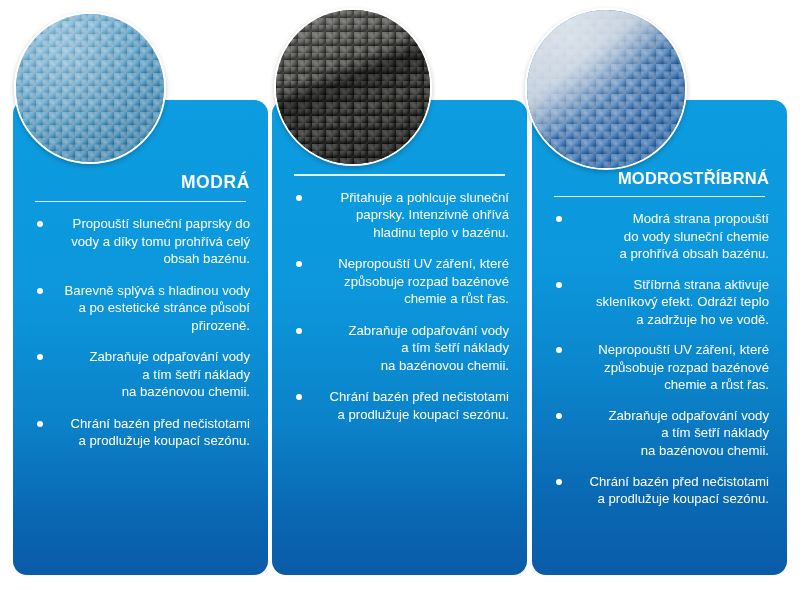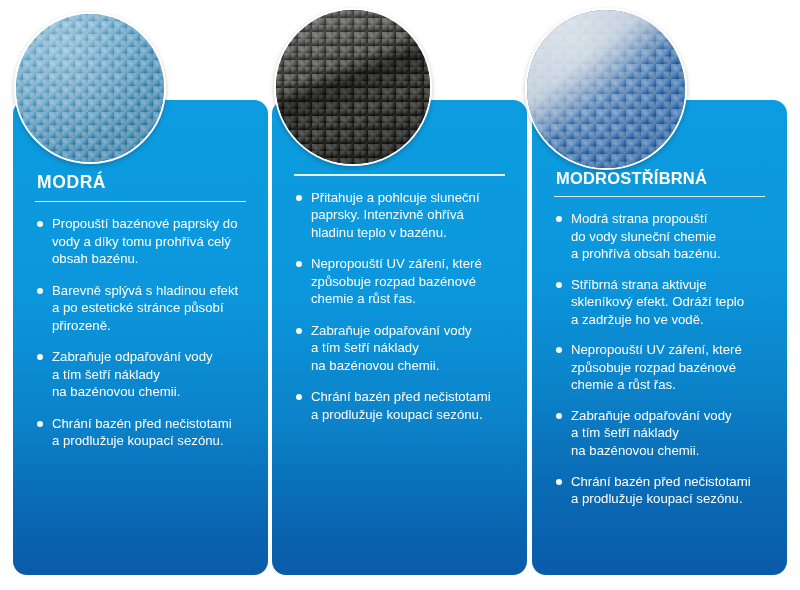--- a/index.html
+++ b/index.html
@@ -13,20 +13,21 @@
     position: relative;
     overflow: hidden;
     font-family: "Liberation Sans", sans-serif;
   }
 
   #board {
     position: absolute;
     left: 0; top: 0;
     width: 800px; height: 590px;
     background: #ffffff;
+    text-align: right;
   }
 
   
   .card {
     position: absolute;
     top: 100px;
     width: 255px;
     height: 475px;
     border-radius: 14px;
     background: linear-gradient(180deg,
@@ -193,24 +194,24 @@
 </head>
 <body>
 
 <div id="board">
 
   <div class="card card-1">
     <div class="card-inner">
       <div class="card-title">MODRÁ</div>
       <hr class="divider">
       <ul class="bullets">
-        <li>Propouští bazénové paprsky do
+        <li>Propouští sluneční paprsky do
 vody a díky tomu prohřívá celý
 obsah bazénu.</li>
-        <li>Barevně splývá s hladinou efekt
+        <li>Barevně splývá s hladinou vody
 a po estetické stránce působí
 přirozeně.</li>
         <li>Zabraňuje odpařování vody
 a tím šetří náklady
 na bazénovou chemii.</li>
         <li>Chrání bazén před nečistotami
 a prodlužuje koupací sezónu.</li>
       </ul>
     </div>
   </div>

